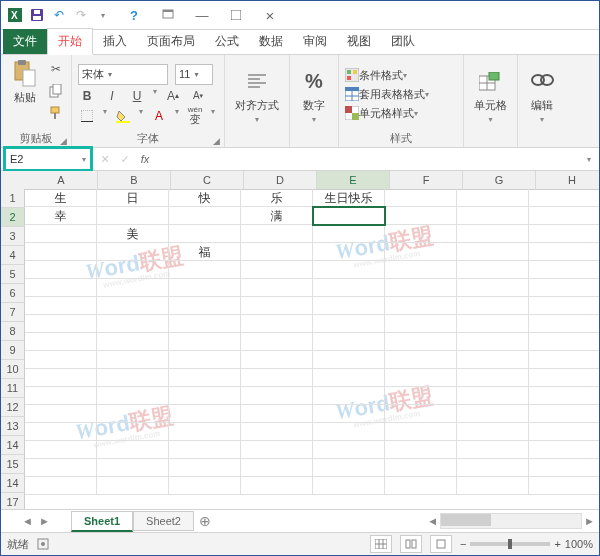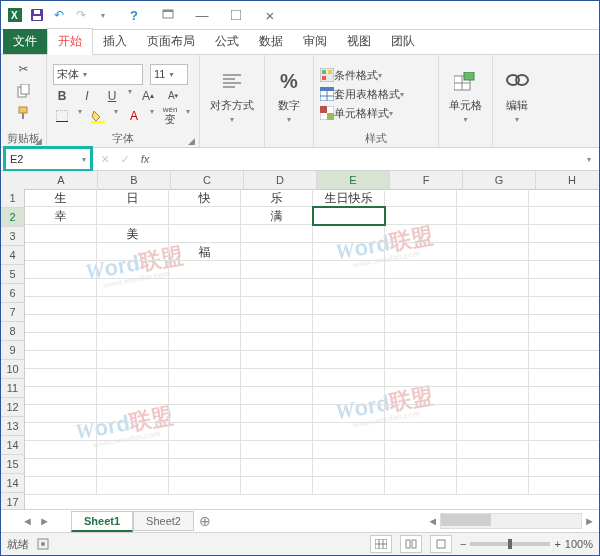--- a/index.html
+++ b/index.html
@@ -114,20 +114,30 @@
     <div class="tab">公式</div>
     <div class="tab">数据</div>
     <div class="tab">审阅</div>
     <div class="tab">视图</div>
     <div class="tab">团队</div>
   </div>
 
   <div class="ribbon">
     <div class="group">
       <div class="group-body" style="flex-direction:row;align-items:flex-start;gap:4px">
+        <div class="bigbtn">
+          <div class="glyph">
+              <svg width="24" height="28">
+                <rect x="2" y="2" width="14" height="18" fill="#d9b66f" stroke="#b08b3e"></rect>
+                <rect x="5" y="0" width="8" height="5" rx="1" fill="#888"></rect>
+                <rect x="10" y="10" width="12" height="16" fill="#fff" stroke="#aaa"></rect>
+              </svg>
+            </div>
+          <span>粘贴</span>
+        </div>
         <div style="display:flex;flex-direction:column;gap:4px;padding-top:2px">
           <div class="small">✂</div>
           <div class="small">
               <svg width="14" height="14">
                 <rect x="1" y="3" width="8" height="10" fill="#fff" stroke="#888"></rect>
                 <rect x="4" y="0" width="8" height="10" fill="#fff" stroke="#888"></rect>
               </svg>
             </div>
           <div class="small">
               <svg width="14" height="14">

